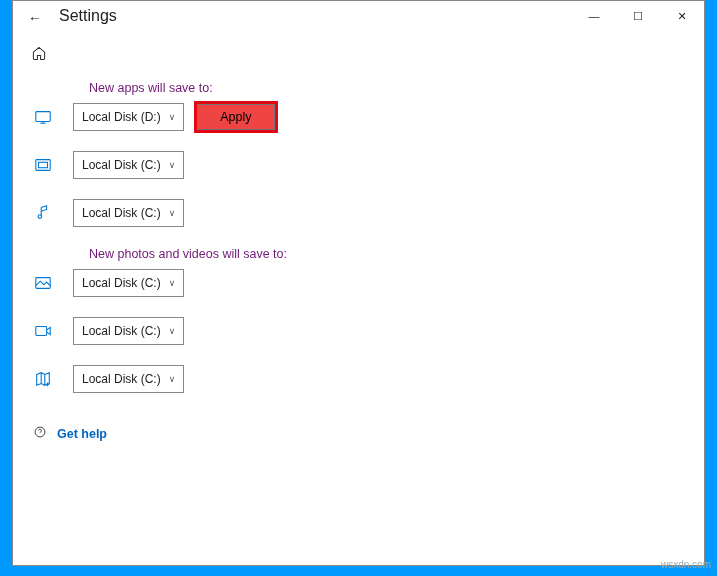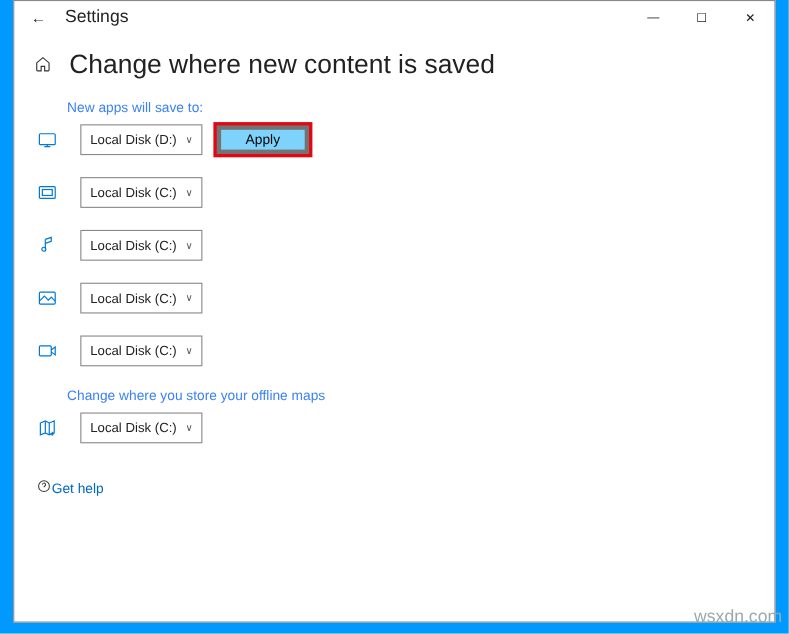--- a/index.html
+++ b/index.html
@@ -55,21 +55,22 @@
   }
   .content {
     padding: 10px 0 0 48px;
   }
   .section {
     margin-bottom: 20px;
   }
   .section-label {
     font-size: 12.5px;
     margin-bottom: 8px;
-    color: #3b82f6;
+    color: #701a75;
+    margin-left: 28px;
   }
   .row {
     display: flex;
     align-items: center;
     gap: 12px;
   }
   .cat-icon {
     width: 20px; height: 20px;
     margin-left: -28px;
     margin-right: 8px;
@@ -87,40 +88,41 @@
     font-size: 12px;
     gap: 8px;
     cursor: pointer;
     justify-content: flex-end;
   }
   .select .chev {
     font-size: 9px; color: #555; margin-left: auto;
   }
   .applybtn {
     height: 28px;
-    border: 5px solid #737373;
-    background: #7dd3fc;
+    border: 2px solid #737373;
+    background: #ef4444;
     padding: 0 22px;
     font-size: 12.5px;
     cursor: pointer;
   }
   .highlight {
     outline: 3px solid #e30613;
     outline-offset: -1px;
   }
   .help {
-    display: flex; align-items: center; 
+    display: flex; align-items: center; gap: 10px;
     padding: 12px 0 0 20px;
     color: #0067c0;
     font-size: 12.5px;
+    font-weight: bold;
   }
   .watermark {
     position: absolute;
     right: 6px; bottom: 6px;
-    font-size: 16px; color: #9aa; margin-left: 24px;
+    font-size: 10px; color: #9aa; margin-left: 24px;
   }
 </style>
 </head>
 <body>
 
 <div class="window">
 
   <div class="titlebar">
     <div class="back">
       <span>←</span>
@@ -137,21 +139,20 @@
         <span>✕</span>
       </div>
   </div>
 
   <div class="header">
     <span class="home-icon">
       <svg viewBox="0 0 20 20" width="16" height="16" fill="none" stroke="#333" stroke-width="1.3">
           <path d="M3 9l7-6 7 6v8a1 1 0 0 1-1 1h-4v-5H8v5H4a1 1 0 0 1-1-1z"></path>
         </svg>
     </span>
-    <div class="page-title">Change where new content is saved</div>
   </div>
 
   <div class="content">
 
     <div class="section">
       <div class="section-label">New apps will save to:</div>
       <div class="row">
         <span class="cat-icon">
           <svg viewBox="0 0 20 20" width="18" height="18" fill="none" stroke="#0078d4" stroke-width="1.2">
               <rect x="2" y="4" width="16" height="11" rx="1"></rect>
@@ -193,20 +194,21 @@
             </svg>
         </span>
         <div class="select">
           <span>Local Disk (C:)</span>
           <span class="chev">∨</span>
         </div>
       </div>
     </div>
 
     <div class="section">
+      <div class="section-label">New photos and videos will save to:</div>
       <div class="row">
         <span class="cat-icon">
           <svg viewBox="0 0 20 20" width="18" height="18" fill="none" stroke="#0078d4" stroke-width="1.2">
               <rect x="2" y="4" width="16" height="12" rx="1"></rect>
               <path d="M2 13l5-5 4 4 3-3 4 4"></path>
             </svg>
         </span>
         <div class="select">
           <span>Local Disk (C:)</span>
           <span class="chev">∨</span>
@@ -223,21 +225,20 @@
             </svg>
         </span>
         <div class="select">
           <span>Local Disk (C:)</span>
           <span class="chev">∨</span>
         </div>
       </div>
     </div>
 
     <div class="section">
-      <div class="section-label">Change where you store your offline maps</div>
       <div class="row">
         <span class="cat-icon">
           <svg viewBox="0 0 20 20" width="18" height="18" fill="none" stroke="#0078d4" stroke-width="1.2">
               <path d="M3 5l5-2 4 2 5-2v12l-5 2-4-2-5 2z"></path>
               <path d="M8 3v12M12 5v12"></path>
               <path d="M15 14v4M13 16h4"></path>
             </svg>
         </span>
         <div class="select">
           <span>Local Disk (C:)</span>

